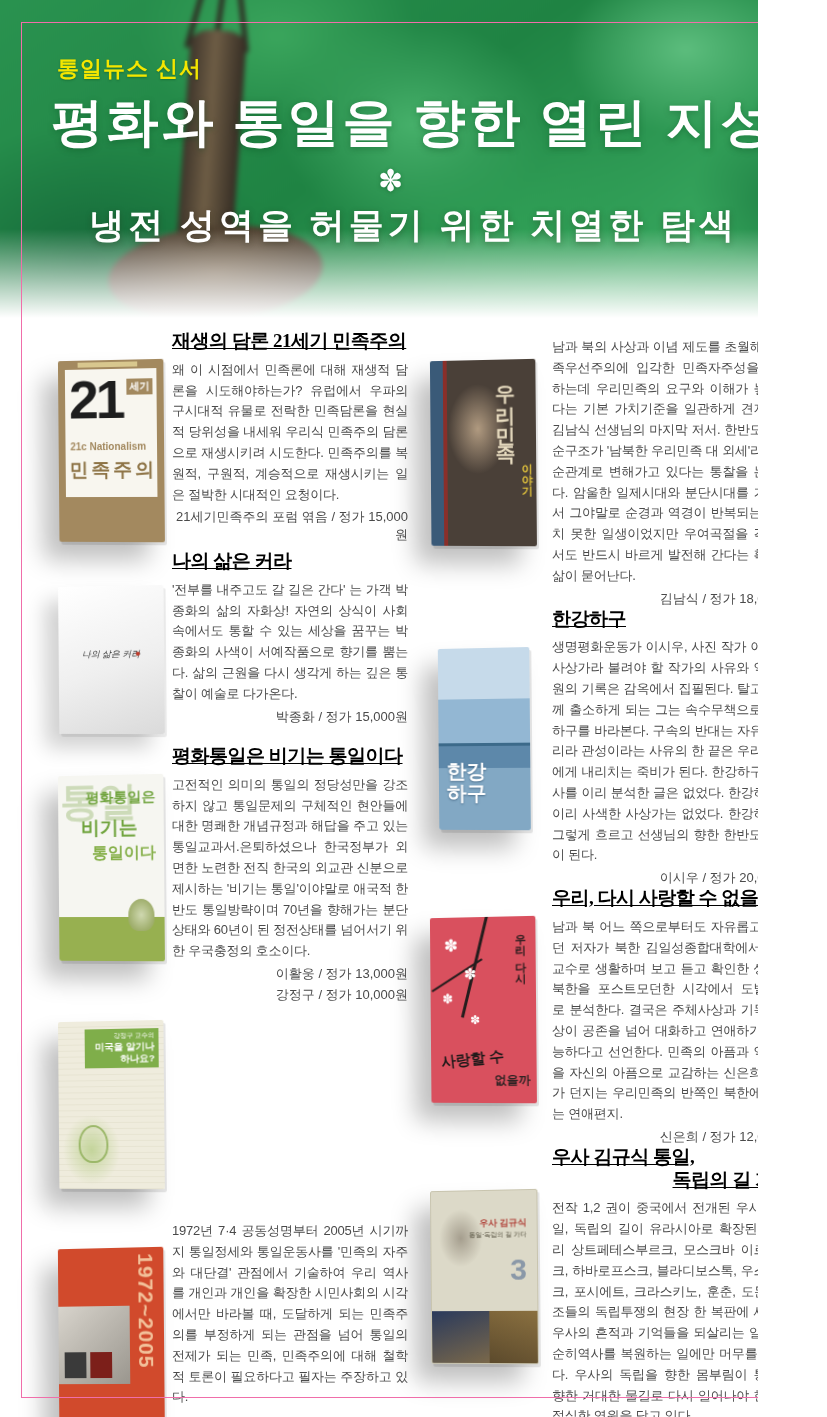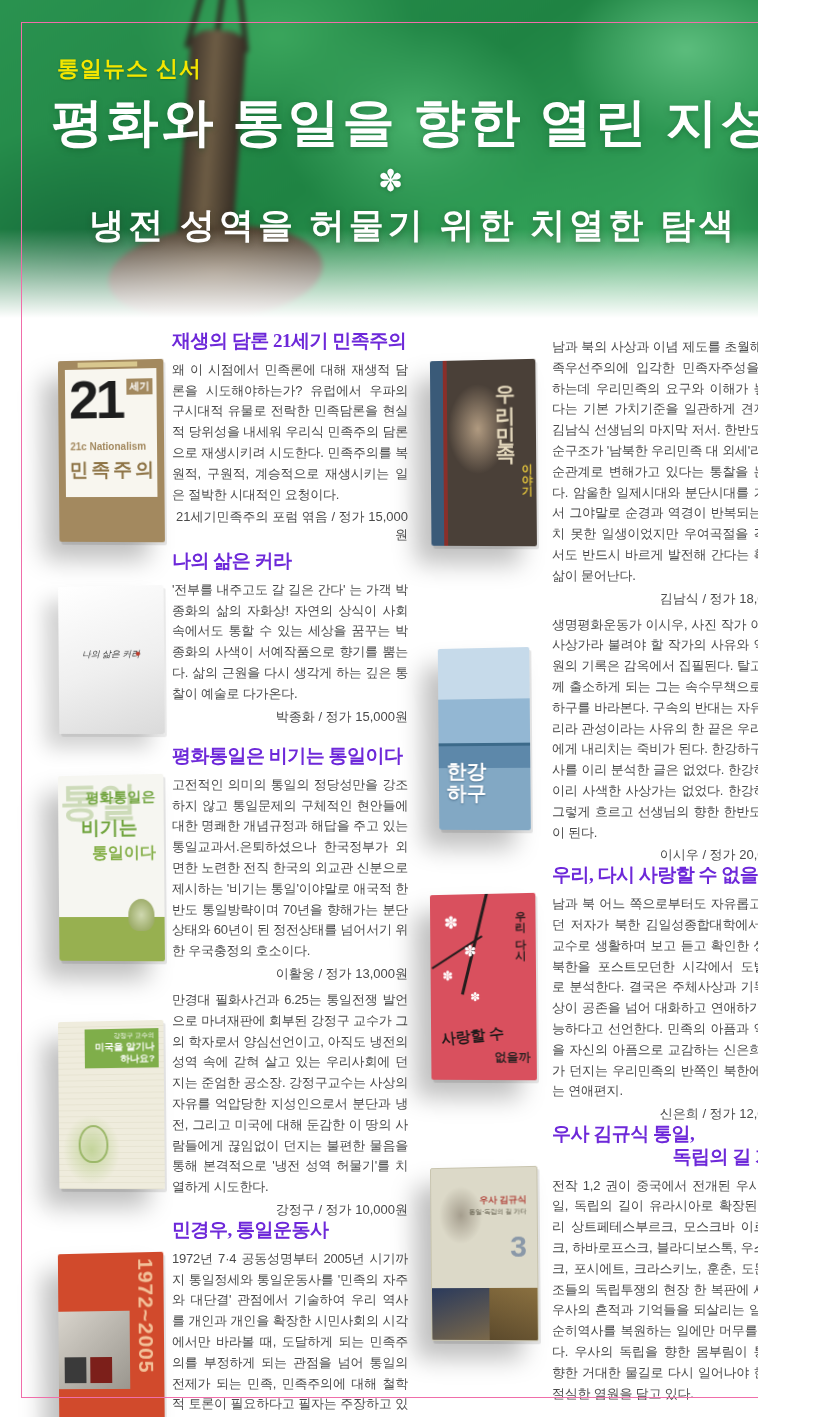--- a/index.html
+++ b/index.html
@@ -47,21 +47,21 @@
 
   
   .col{position:absolute;z-index:10;}
   .col-left{left:58px;top:330px;width:350px;}
   .col-right{left:430px;top:330px;width:362px;}
   .book{display:flex;align-items:flex-start;}
   .cover-col{flex:none;width:114px;}
   .col-right .cover-col{width:122px;}
   .txt{flex:1;min-width:0;}
   h3.btitle{margin:0;font-family:"Liberation Serif", serif;font-size:19px;font-weight:700;
-      color:#6d28d9;letter-spacing:-0.5px;line-height:1.2;}
+      color:#000000;letter-spacing:-0.5px;line-height:1.2;text-decoration:underline;}
   h3.btitle.second{text-align:right;}
   p.bbody{margin:7px 0 0;font-size:13px;line-height:1.6;color:#4a4a4a;text-align:justify;
       letter-spacing:-0.2px;}
   .credit{margin-top:3px;font-size:13px;color:#4a4a4a;text-align:right;}
 
   
   .cover{position:relative;width:106px;margin-top:30px;border-radius:2px;overflow:hidden;
       transform:perspective(700px) rotateY(-6deg) rotate(-0.5deg);
       box-shadow:-16px 18px 24px rgba(0,0,0,.25), 2px 3px 0 rgba(0,0,0,.10);}
   .vtext{writing-mode:vertical-rl;}
@@ -248,38 +248,36 @@
         <div class="cover c-l4">
           <div class="l4-box">
             <span class="l4-tag">강정구 교수의</span>
             <span class="l4-t1">미국을 알기나</span>
             <span class="l4-t1">하나요?</span>
           </div>
           <div class="l4-port"></div>
         </div>
       </div>
       <div class="txt">
-        <p class="bbody">만경대 필화사건과 6.25는 통일전쟁 발언으로 마녀재판에 회부된 강정구 교수가 그의 학자로서 양심선언이고, 아직도 냉전의 성역 속에 갇혀 살고 있는 우리사회에 던지는 준엄한 공소장. 강정구교수는 사상의 자유를 억압당한 지성인으로서 분단과 냉전, 그리고 미국에 대해 둔감한 이 땅의 사람들에게 끊임없이 던지는 불편한 물음을 통해 본격적으로 '냉전 성역 허물기'를 치열하게 시도한다.</p>
         <div class="credit">강정구 / 정가 10,000원</div>
       </div>
     </section>
 
     <section class="book">
       <div class="cover-col">
         <div class="cover c-l5">
           <span class="l5-years vtext">1972~2005</span>
           <div class="l5-photo">
             <span class="l5-p1"></span>
             <span class="l5-p2"></span>
           </div>
 
         </div>
       </div>
       <div class="txt">
-        <h3 class="btitle">민경우, 통일운동사</h3>
         <p class="bbody">1972년 7·4 공동성명부터 2005년 시기까지 통일정세와 통일운동사를 '민족의 자주와 대단결' 관점에서 기술하여 우리 역사를 개인과 개인을 확장한 시민사회의 시각에서만 바라볼 때, 도달하게 되는 민족주의를 부정하게 되는 관점을 넘어 통일의 전제가 되는 민족, 민족주의에 대해 철학적 토론이 필요하다고 필자는 주장하고 있다.</p>
 
       </div>
     </section>
   </div>
 
   <div class="col col-right">
 
     <section class="book" style="min-height:253px">
       <div class="cover-col">
@@ -299,20 +297,21 @@
       <div class="cover-col">
         <div class="cover c-r2">
           <div class="r2-horizon"></div>
           <div class="r2-t">
             <div>한강</div>
             <div>하구</div>
           </div>
         </div>
       </div>
       <div class="txt">
+        <h3 class="btitle">한강하구</h3>
         <p class="bbody">생명평화운동가 이시우, 사진 작가 이시우, 사상가라 불려야 할 작가의 사유와 역사복원의 기록은 감옥에서 집필된다. 탈고와 함께 출소하게 되는 그는 속수무책으로 한강하구를 바라본다. 구속의 반대는 자유가 아리라 관성이라는 사유의 한 끝은 우리 모두에게 내리치는 죽비가 된다. 한강하구의 역사를 이리 분석한 글은 없었다. 한강하구를 이리 사색한 사상가는 없었다. 한강하구는 그렇게 흐르고 선생님의 향한 한반도의 꿈이 된다.</p>
         <div class="credit">이시우 / 정가 20,000원</div>
       </div>
     </section>
 
     <section class="book" style="min-height:225px">
       <div class="cover-col">
         <div class="cover c-r3">
           <div class="r3-branch"></div>
           <div class="r3-branch2"></div>

